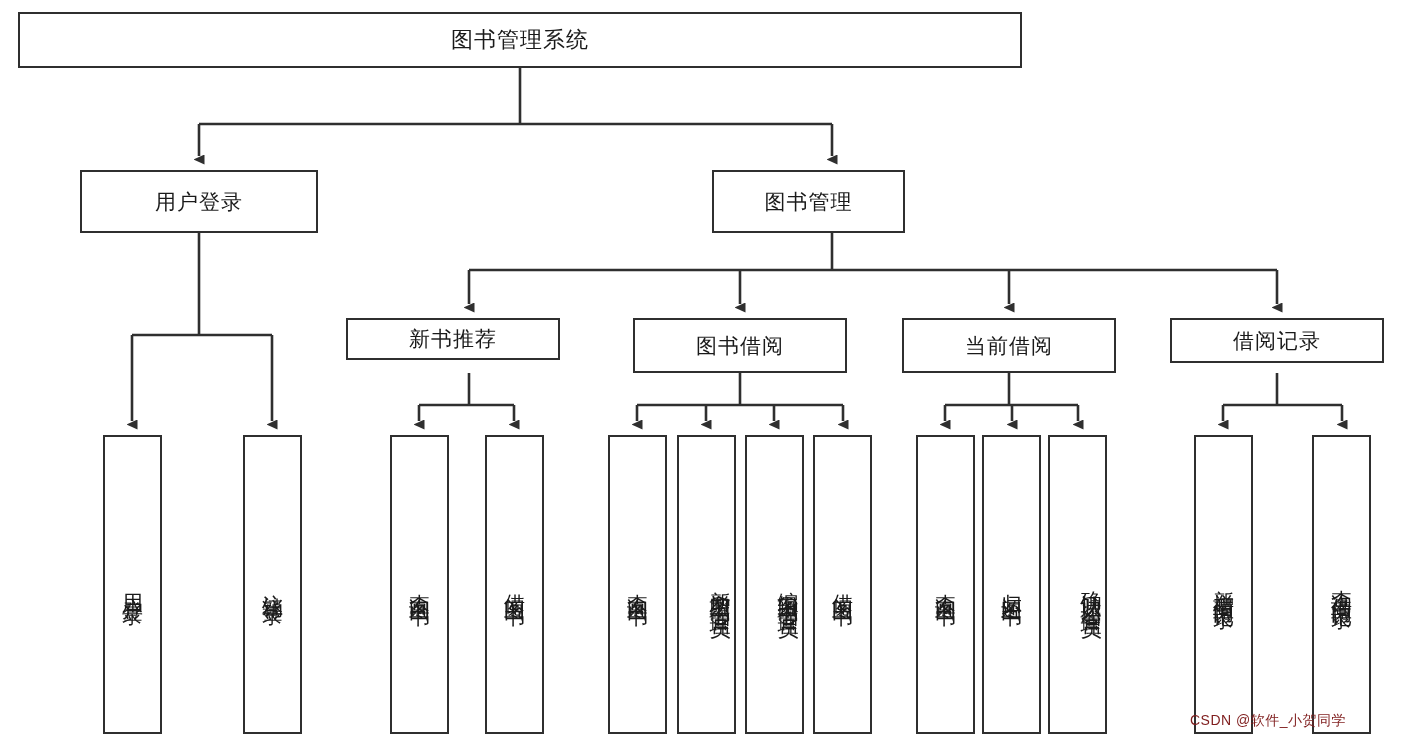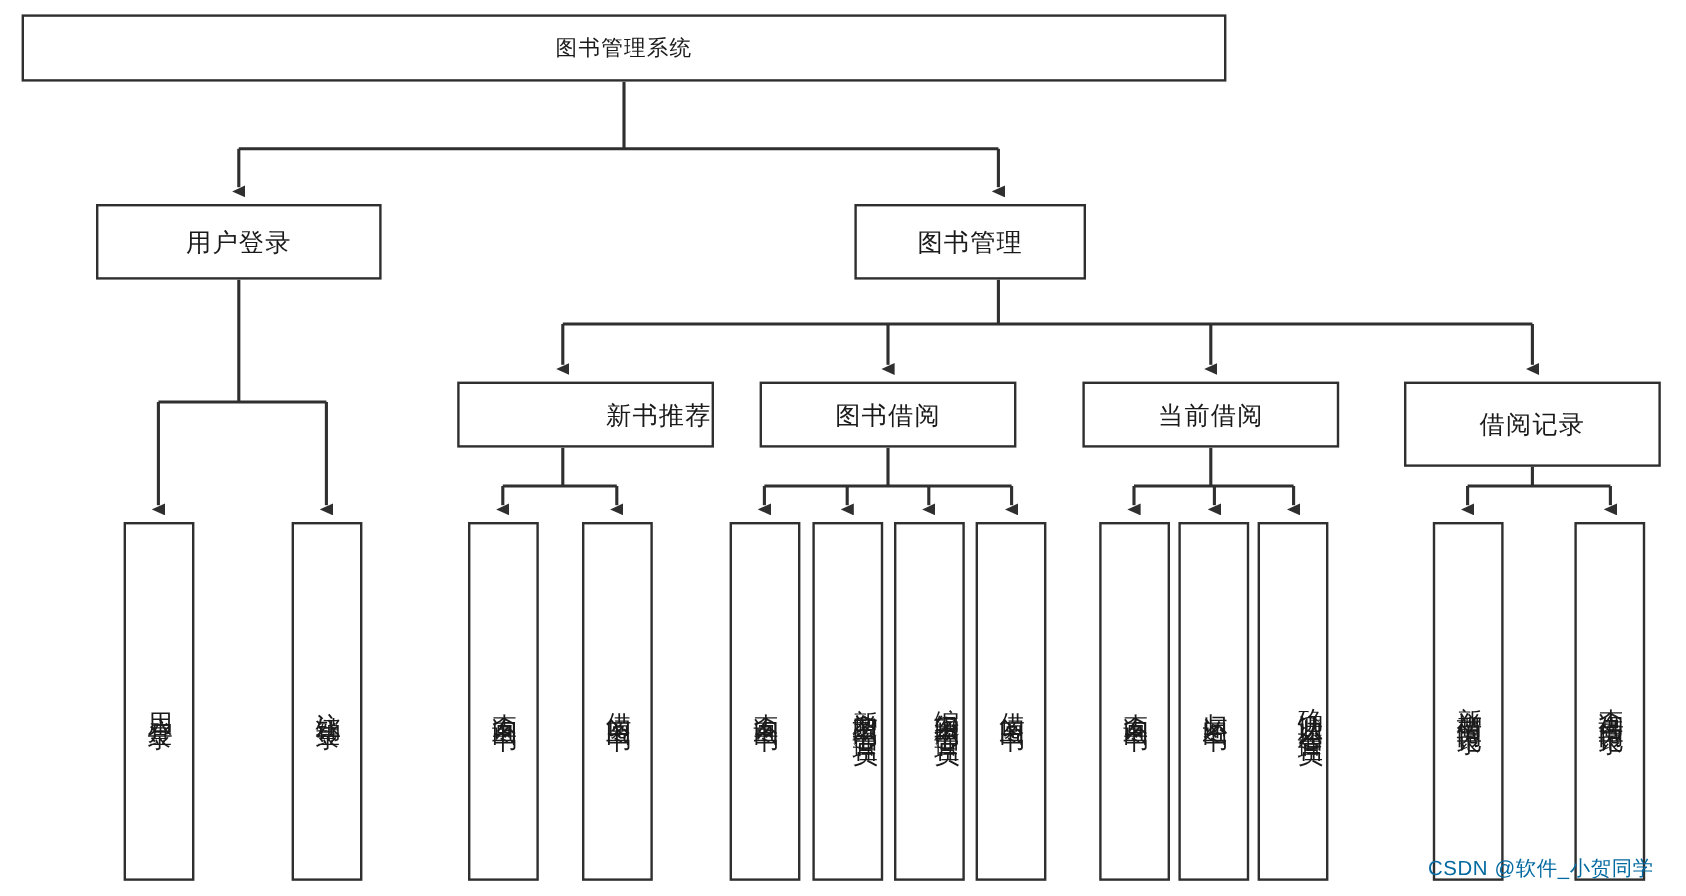--- a/index.html
+++ b/index.html
@@ -47,28 +47,28 @@
     letter-spacing: 4px;
     align-items: flex-start;
     justify-content: center;
     padding-top: 14px;
   }
   .node.v.mid {
     align-items: center;
     padding-top: 0;
   }
   .node.title {
-    font-size: 18px;
+    font-size: 22px;
   }
   .watermark {
     position: absolute;
     left: 1190px;
     top: 712px;
-    font-size: 17px;
-    color: #0369a1;
+    font-size: 14px;
+    color: #7f1d1d;
     white-space: nowrap;
     letter-spacing: 0.5px;
   }
 </style>
 </head>
 <body>
 
 <div id="canvas">
 
   <svg class="wires" viewBox="0 0 1405 747" xmlns="http://www.w3.org/2000/svg">
@@ -125,30 +125,30 @@
     <span>图书管理系统</span>
   </div>
 
   <div class="node h" style="left:80px; top:170px; width:238px; height:63px;">
     <span>用户登录</span>
   </div>
   <div class="node h" style="left:712px; top:170px; width:193px; height:63px;">
     <span>图书管理</span>
   </div>
 
-  <div class="node h" style="left:381px; top:318px; width:214px; height:55px;justify-content:flex-end;">
+  <div class="node h" style="left:346px; top:318px; width:214px; height:42px;">
     <span>新书推荐</span>
   </div>
   <div class="node h" style="left:902px; top:318px; width:214px; height:55px;">
     <span>当前借阅</span>
   </div>
   <div class="node h" style="left:633px; top:318px; width:214px; height:55px;">
     <span>图书借阅</span>
   </div>
-  <div class="node h" style="left:1170px; top:318px; width:214px; height:71px;">
+  <div class="node h" style="left:1170px; top:318px; width:214px; height:45px;">
     <span>借阅记录</span>
   </div>
 
   <div class="node v mid" style="left:103px; top:435px; width:59px; height:299px;">
     <span>用户登录</span>
   </div>
   <div class="node v mid" style="left:243px; top:435px; width:59px; height:299px;">
     <span>注销登录</span>
   </div>
 

